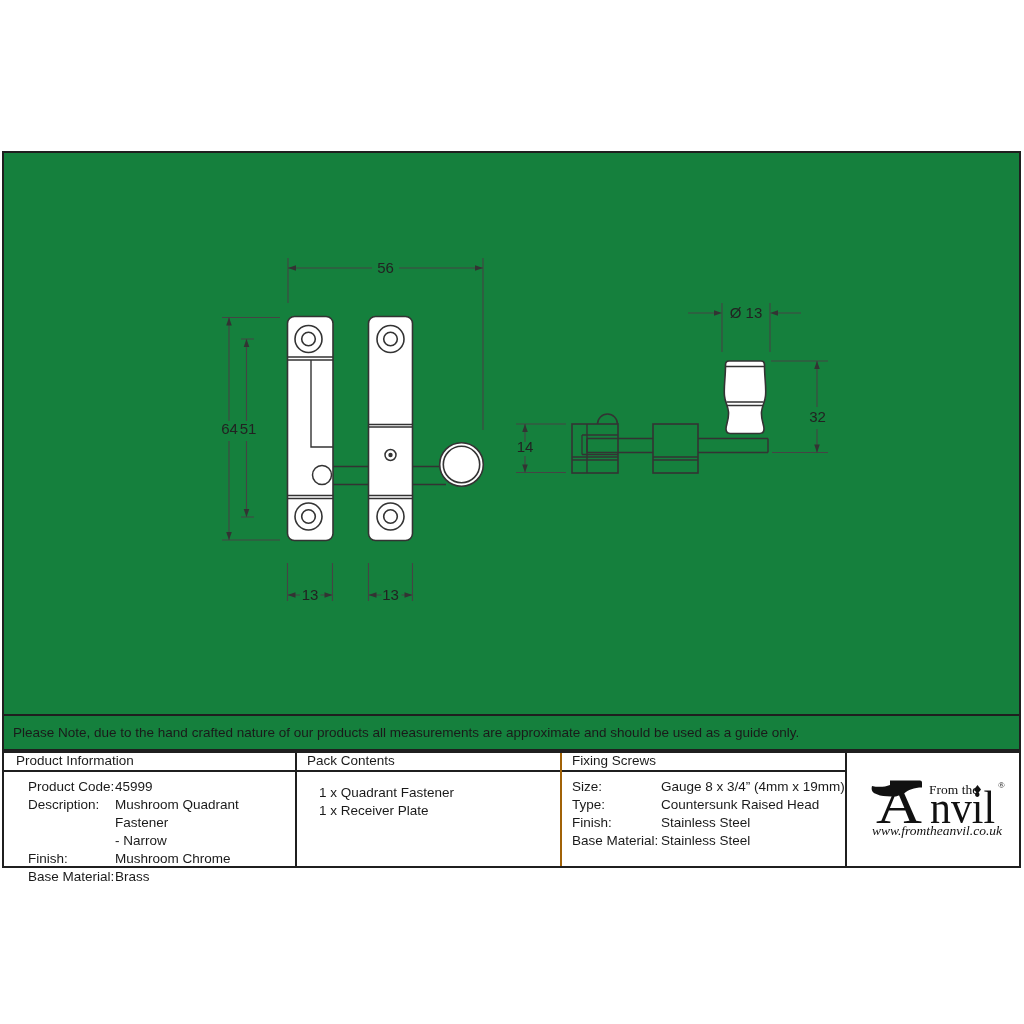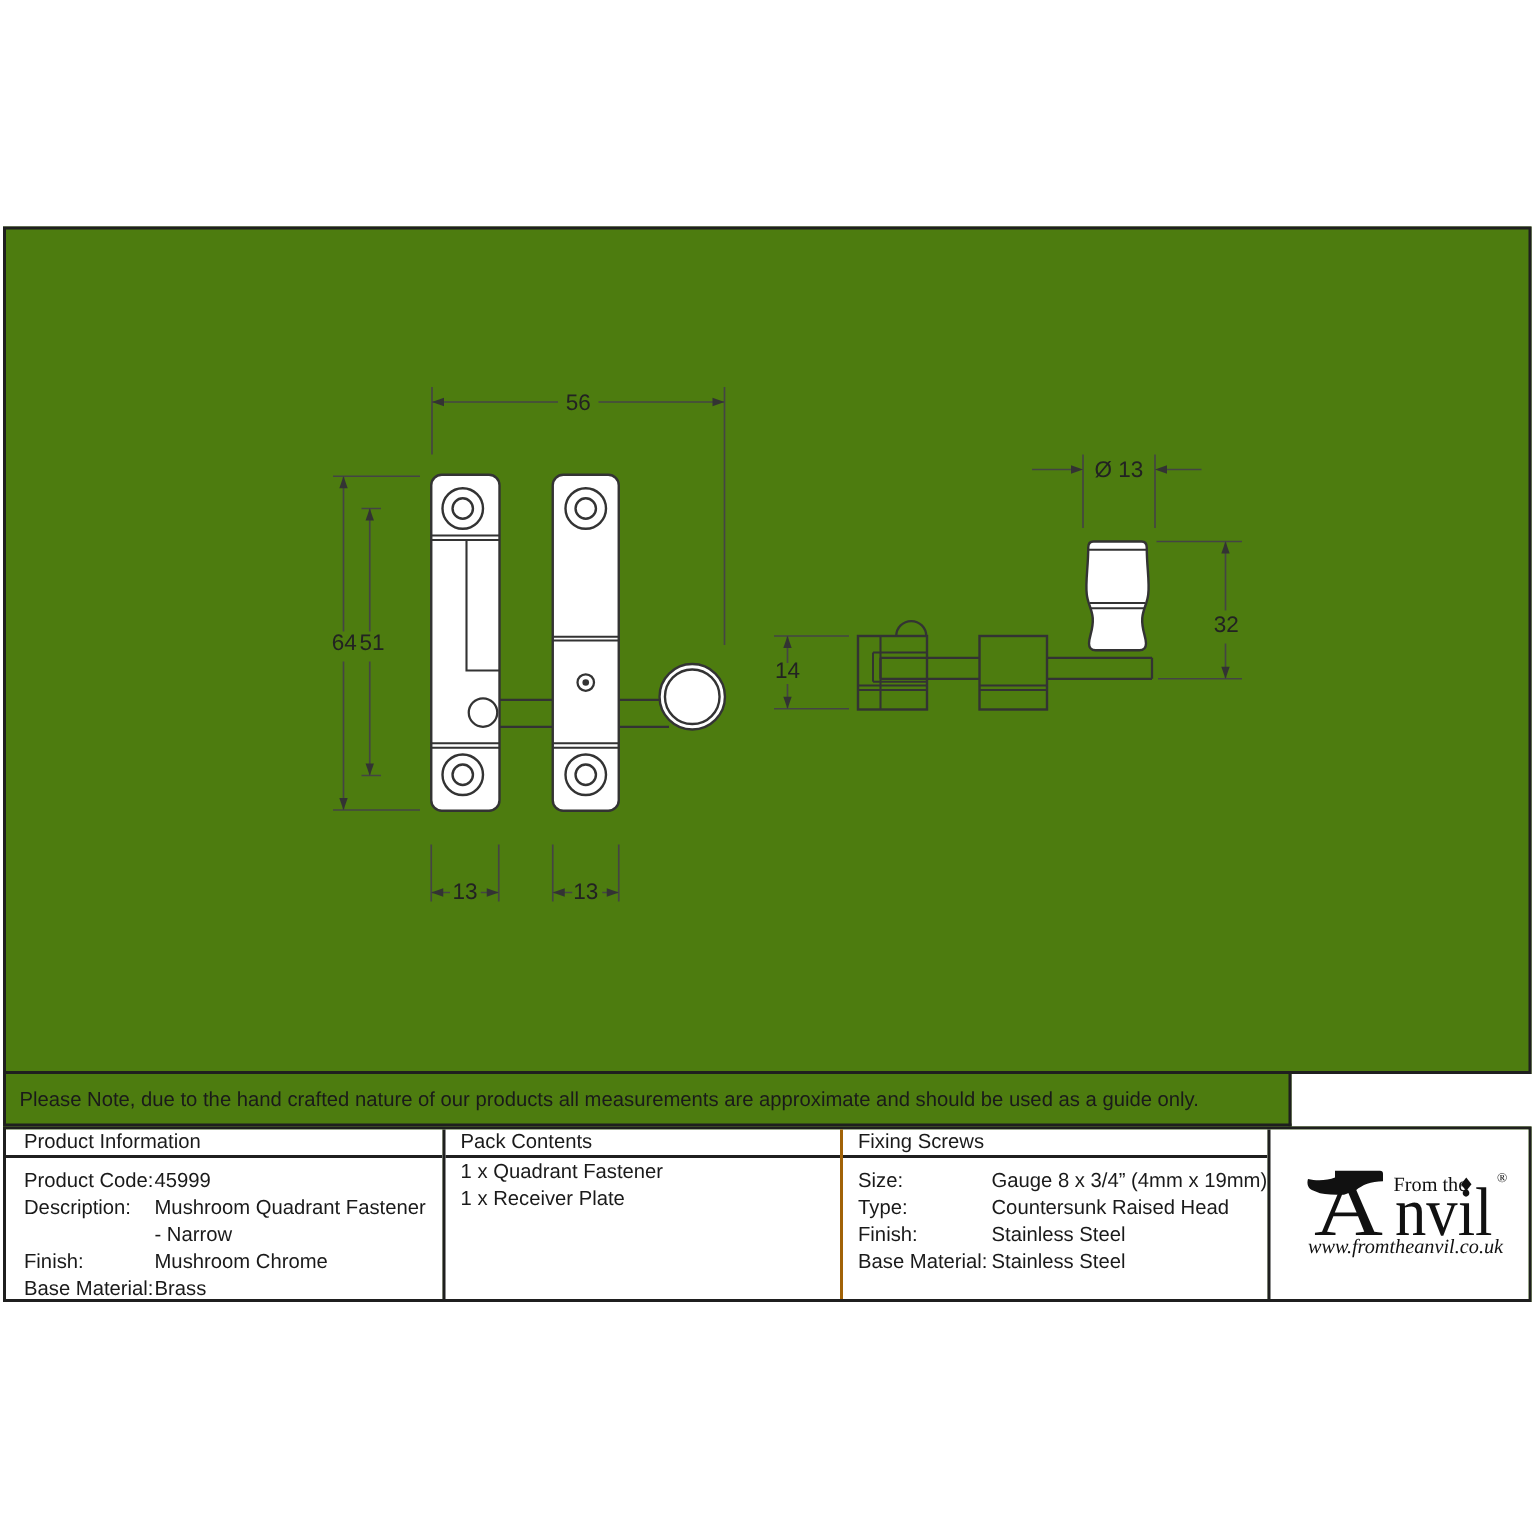--- a/index.html
+++ b/index.html
@@ -1,36 +1,36 @@
 <!DOCTYPE html>
 <html><head>
 <meta charset="utf-8">
 <style>
   html,body{margin:0;padding:0}
   body{
     position:relative;width:1024px;height:1024px;background:#ffffff;
     font-family:"Liberation Sans",sans-serif;color:#1a1a1a;overflow:hidden;
   }
-  .box{position:absolute;box-sizing:border-box;background:#4d7c0f;border:2px solid #1f1f1f}
+  .box{position:absolute;box-sizing:border-box;background:#15803d;border:2px solid #1f1f1f}
   #drawing-box{left:2px;top:151px;width:1019px;height:565px}
   #drawing-box svg{display:block}
-  #note-box{left:2px;top:716px;width:859px;height:35px;border-top:none;
+  #note-box{left:2px;top:716px;width:1019px;height:35px;border-top:none;
     display:flex;align-items:center;padding-left:9px;font-size:13.5px}
   #spec-table{left:2px;top:751px;width:1019px;height:117px}
   .col{position:absolute;top:0;height:100%;box-sizing:border-box;background:#fff}
   #col-product{left:0;width:291px}
   #col-pack{left:291px;width:265px;border-left:2px solid #1f1f1f}
   #col-fixing{left:556px;width:285px;border-left:2px solid #a16207}
   #col-logo{left:841px;width:174px;border-left:2px solid #1f1f1f}
   .hdr{font-size:13.5px;height:17px;line-height:16px;border-bottom:2px solid #1f1f1f;padding-left:12px}
   #col-pack .hdr,#col-fixing .hdr{padding-left:10px}
   .colbody{padding-top:6px;font-size:13.5px;line-height:18px}
-  .kv{display:grid;grid-template-columns:87px auto;padding-left:12px}
+  .kv{display:grid;grid-template-columns:87px auto;padding-left:24px}
   #col-fixing .kv{grid-template-columns:89px auto;padding-left:10px}
-  .items{list-style:none;margin:0;padding:0 0 0 10px}
+  .items{list-style:none;margin:12px;padding:0 0 0 10px}
   .logo-wrap{position:absolute;left:18px;top:23px;width:144px;height:64px}
   .dim-text{font-size:15px;fill:#222;font-family:"Liberation Sans",sans-serif}
 </style>
 </head>
 <body>
 
 <div>
 
   <div id="drawing-box" class="box">
     <svg width="1015" height="561" viewBox="4 153 1015 561" stroke-linecap="butt" fill="none">

